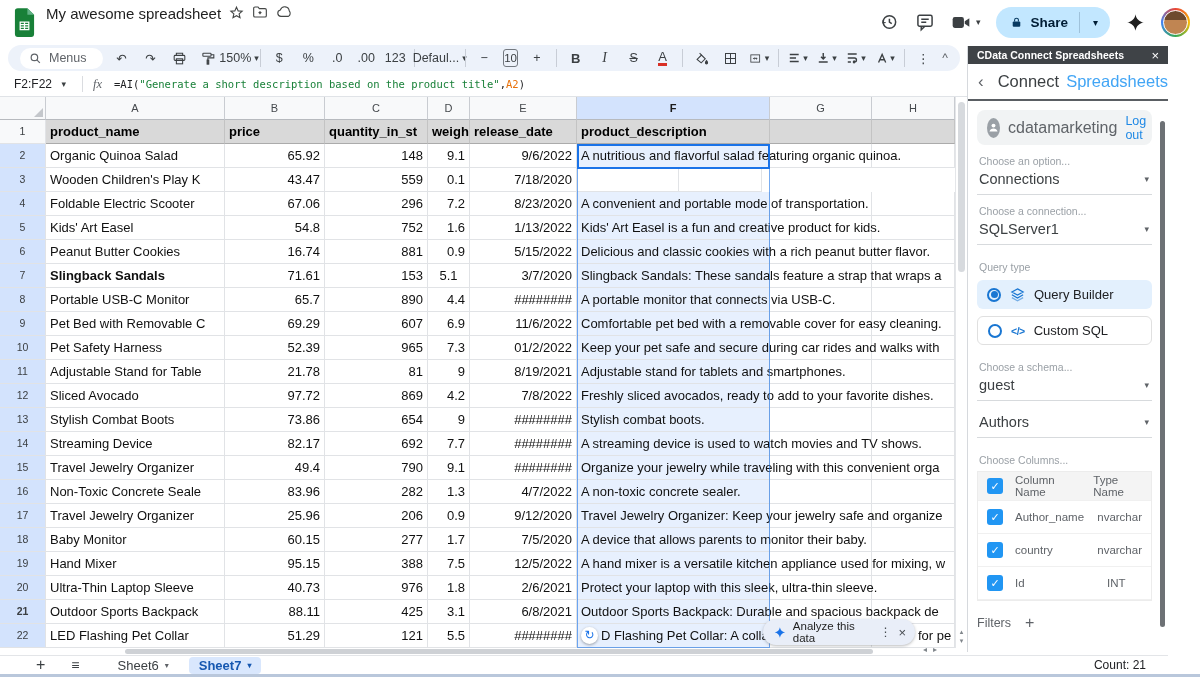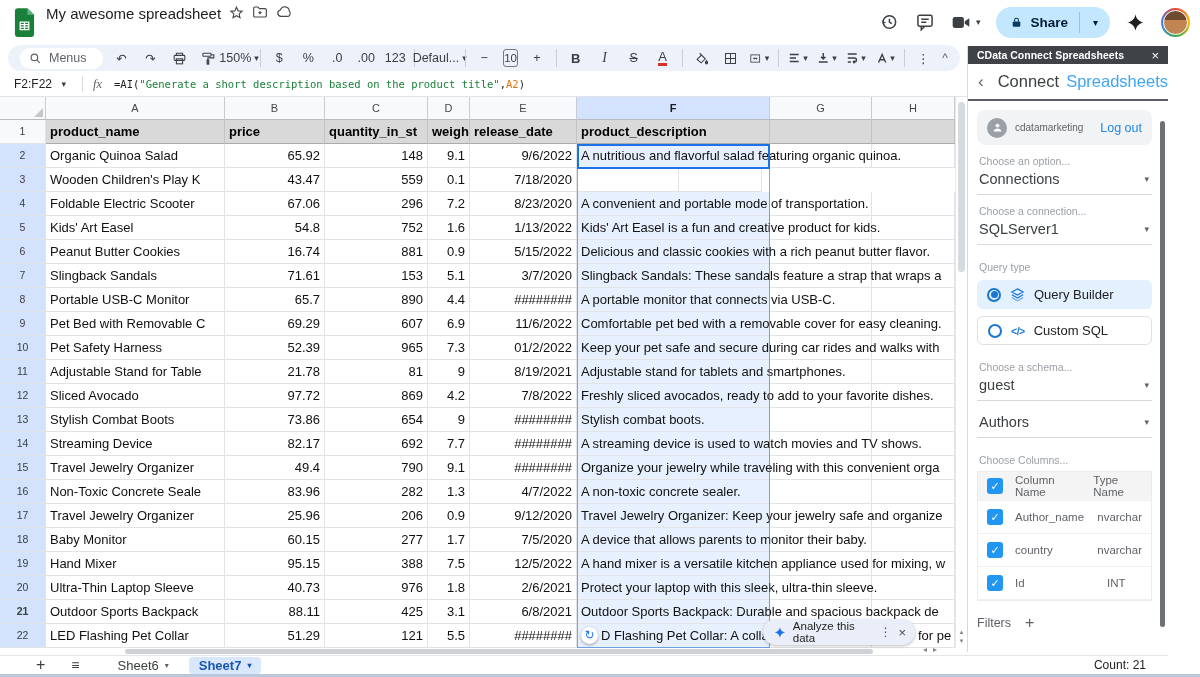--- a/index.html
+++ b/index.html
@@ -84,21 +84,21 @@
   .sidebar{position:absolute;left:967px;top:46px;width:201px;height:606px;background:#fff;border-left:1px solid #d6d9dd;z-index:30}
   .sb-header{height:18px;background:#3f4347;color:#fff;display:flex;align-items:center;justify-content:space-between;padding:0 9px;font-size:10.5px;font-weight:700}
   .sb-close{font-size:13px;font-weight:400;color:#fff}
   .sb-titlerow{height:37px;display:flex;align-items:center;gap:7px;padding:0 10px;border-bottom:2px solid #5a5e63}
   .sb-back{font-size:17px;color:#5f6368;line-height:1}
   .sb-title{font-size:16.5px;color:#3c4043}
   .sb-title-accent{font-size:16.5px;color:#42a5f5}
   .sb-body{position:relative;padding:9px 16px 0 9px;height:549px;overflow:hidden}
   .sb-user{height:35px;background:#f1f3f4;border-radius:8px;display:flex;align-items:center;gap:8px;padding:0 10px;margin-bottom:4px}
   .sb-user-avatar{width:20px;height:20px;border-radius:50%;background:#9aa0a6;display:flex;align-items:center;justify-content:center}
-  .sb-username{font-size:10px;color:#5f6368;flex:1}
+  .sb-username{font-size:16px;color:#5f6368;flex:1}
   .sb-logout{font-size:12.5px;color:#1e88e5;font-weight:500}
   .sb-label{font-size:10.5px;color:#9aa0a6;margin:10px 2px 1px}
   .sb-select{display:flex;justify-content:space-between;align-items:center;border-bottom:1px solid #d7dadd;padding:3px 3px 7px 2px;font-size:14.5px;color:#3c4043}
   .sb-select .caret{color:#5f6368}
   .qt-option{height:29px;border-radius:6px;display:flex;align-items:center;gap:9px;padding:0 10px;font-size:13px;color:#202124;margin-top:7px}
   .qt-option.selected{background:#e3f0fd}
   .qt-option.plain{border:1px solid #e0e0e0;background:#fff}
   .radio{width:14px;height:14px;border:2px solid #1976d2;border-radius:50%;flex:none;display:flex;align-items:center;justify-content:center}
   .radio.on::after{content:"";width:7px;height:7px;background:#1976d2;border-radius:50%}
   .code-icon{color:#1976d2;font-weight:700;font-size:10.5px;letter-spacing:-.5px}
@@ -400,24 +400,24 @@
         <div class="gc num" style="width: 42px;">0.9</div>
         <div class="gc num" style="width: 107px;">5/15/2022</div>
         <div class="gc fsel fcell" style="width: 193px;">
           <span class="dtext">Delicious and classic cookies with a rich peanut butter flavor.</span>
         </div>
         <div class="gc" style="width: 102px;"></div>
         <div class="gc" style="width: 83px;"></div>
       </div>
       <div class="grow">
         <div class="gc rn selrn" style="width: 46px;">7</div>
-        <div class="gc" style="width: 179px;">Slingback Sandals</div>
+        <div class="gc" style="width: 179px; font-weight: bold;">Slingback Sandals</div>
         <div class="gc num" style="width: 100px;">71.61</div>
         <div class="gc num" style="width: 103px;">153</div>
-        <div class="gc num" style="width: 42px;">5.1</div>
+        <div class="gc num" style="width: 42px; text-align: center;">5.1</div>
         <div class="gc num" style="width: 107px;">3/7/2020</div>
         <div class="gc fsel fcell" style="width: 193px;">
           <span class="dtext">Slingback Sandals: These sandals feature a strap that wraps a</span>
         </div>
         <div class="gc" style="width: 102px;"></div>
         <div class="gc" style="width: 83px;"></div>
       </div>
       <div class="grow">
         <div class="gc rn selrn" style="width: 46px;">8</div>
         <div class="gc" style="width: 179px;">Portable USB-C Monitor</div>

